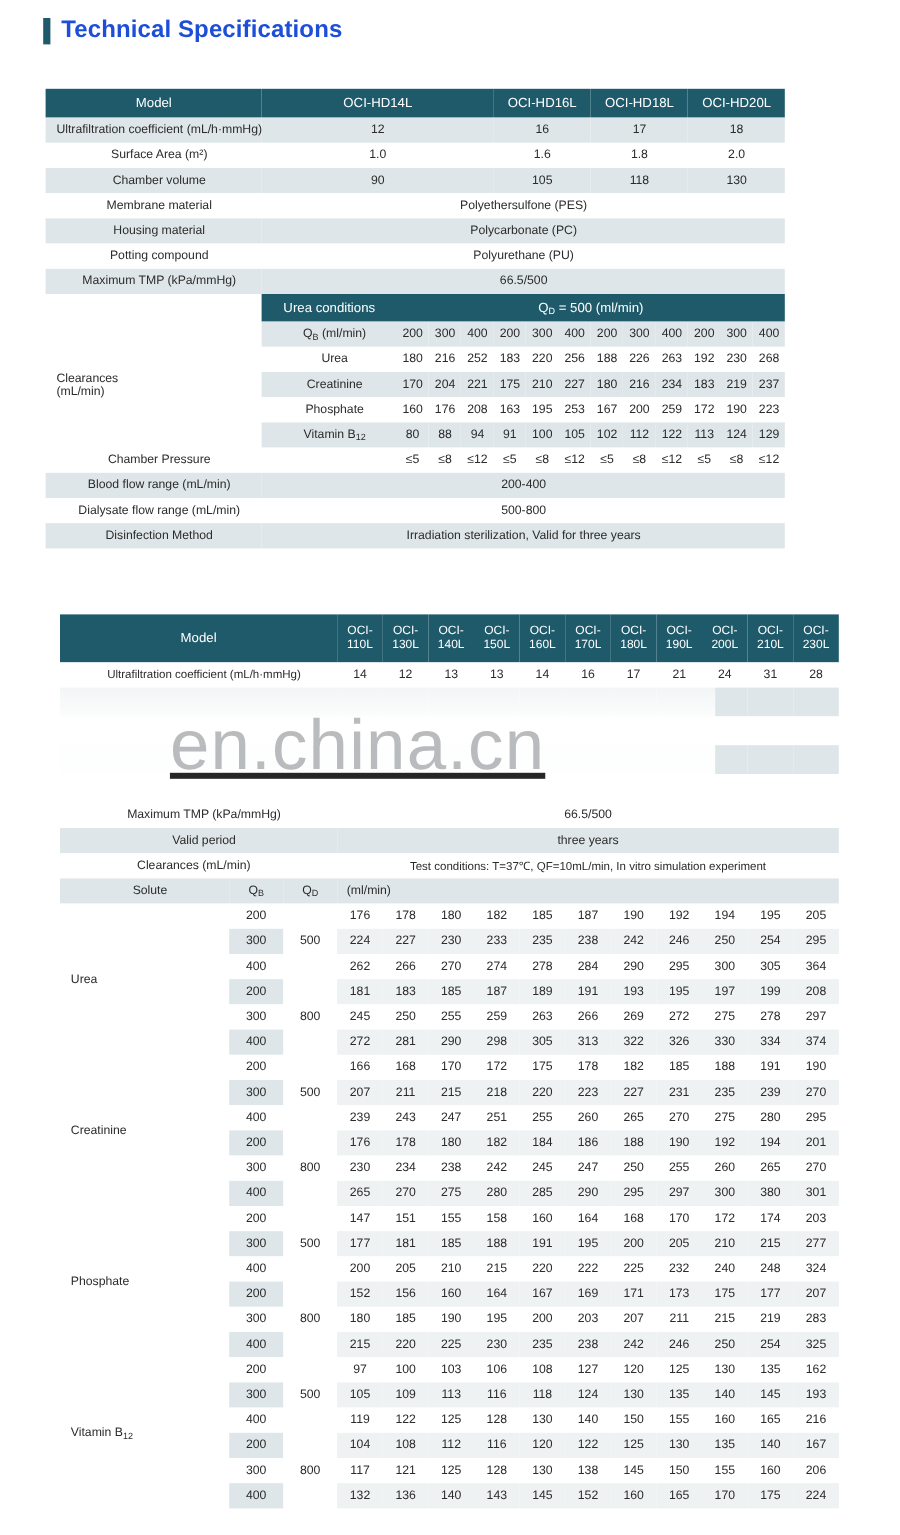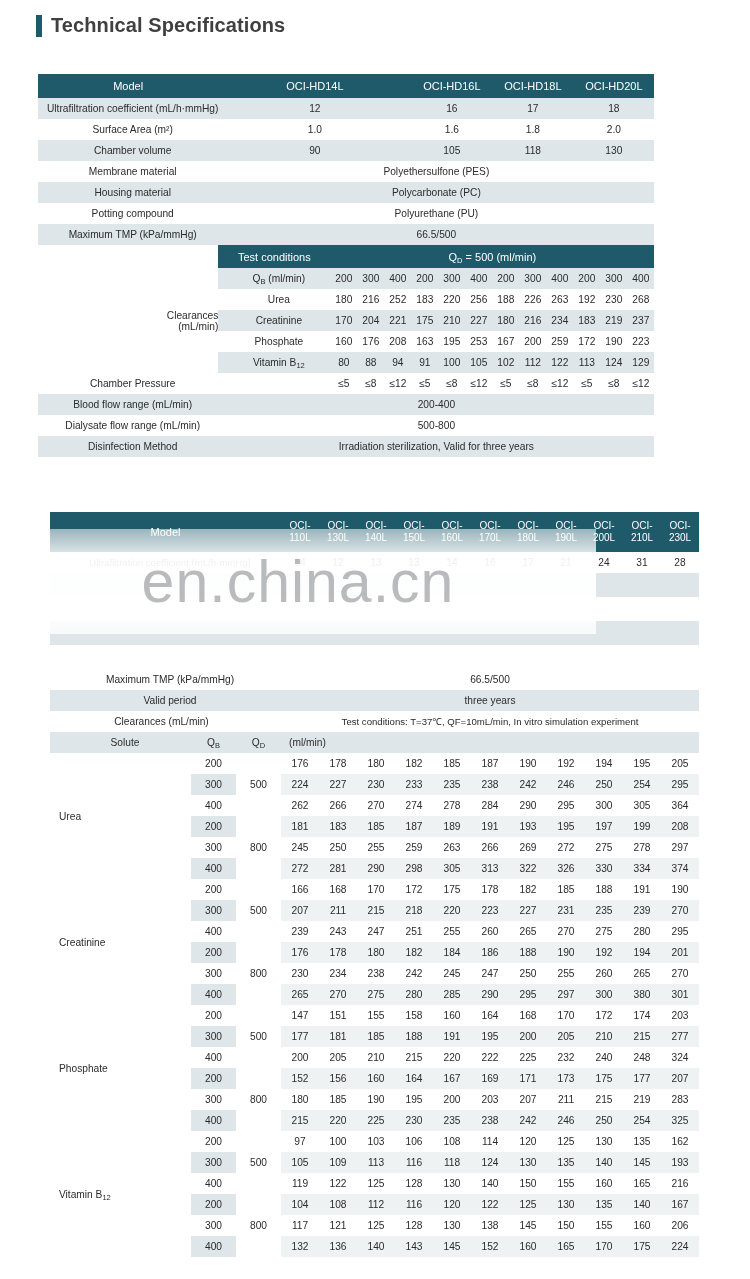--- a/index.html
+++ b/index.html
@@ -15,21 +15,21 @@
 
   
   .title-wrap {
     position: absolute; left: 36px; top: 14px;
     display: flex; align-items: center; gap: 9px;
   }
   .title-bar {
     width: 6px; height: 22px; background: #1f5a6b; display: block;
   }
   .title-text {
-    font-size: 20px; font-weight: bold; color: #404040;
+    font-size: 20px; font-weight: bold; color: #1d4ed8;
     letter-spacing: 0.1px;
   }
 
   
   table.spec {
     border-collapse: collapse;
     table-layout: fixed;
     font-size: 10.2px;
     color: #2b2b2b;
     margin-top: 12px;
@@ -59,29 +59,29 @@
   
   #table1-wrap { position: absolute; left: 38px; top: 62px; }
   
   #table2-wrap { position: absolute; left: 50px; top: 500px; }
 
   sub { font-size: 7.5px; vertical-align: baseline; position: relative; top: 2px; }
 
   
   .wm {
     position: absolute;
-    left: 0; top: 529px;
+    left: 0; top: 568px;
     width: 596px; height: 105px;
     pointer-events: none;
     background: linear-gradient(to bottom,
         rgba(255,255,255,0.55) 0%,
         rgba(255,255,255,0.93) 30%,
         rgba(255,255,255,0.97) 70%,
         rgba(255,255,255,0.80) 100%);
-    display: flex; align-items: center; justify-content: center;
+    display: flex; align-items: center; justify-content: center; text-decoration: underline;
   }
   .wm-text {
     font-size: 59px;
     color: rgba(120,124,128,0.52);
     letter-spacing: 1px;
     font-family: "Liberation Sans", sans-serif;
   }
 </style>
 </head>
 <body>
@@ -151,25 +151,25 @@
           <tr>
             <td class="lbl bgA">Potting compound</td>
             <td class="ctr bgA cellsep" colspan="13">Polyurethane (PU)</td>
           </tr>
           <tr>
             <td class="lbl bgB">Maximum TMP (kPa/mmHg)</td>
             <td class="ctr bgB cellsep" colspan="13">66.5/500</td>
           </tr>
           <tr>
             <td class="bgA" style="height:23px"></td>
-            <td class="hdr" style="height:23px;text-align:center">Test conditions</td>
+            <td class="hdr" style="height:23px;text-align:center">Urea conditions</td>
             <td class="hdr hdr-sep" colspan="12" style="height:23px">Q<sub>D</sub> = 500 (ml/min)</td>
           </tr>
           <tr>
-            <td class="bgA" rowspan="5" style="text-align:right;padding-left:9px;vertical-align:middle">Clearances<br>(mL/min)</td>
+            <td class="bgA" rowspan="5" style="text-align:left;padding-left:9px;vertical-align:middle">Clearances<br>(mL/min)</td>
             <td class="lbl bgB">Q<sub>B</sub> (ml/min)</td>
             <td class="ctr bgB cellsep">200</td>
             <td class="ctr bgB cellsep">300</td>
             <td class="ctr bgB cellsep">400</td>
             <td class="ctr bgB cellsep">200</td>
             <td class="ctr bgB cellsep">300</td>
             <td class="ctr bgB cellsep">400</td>
             <td class="ctr bgB cellsep">200</td>
             <td class="ctr bgB cellsep">300</td>
             <td class="ctr bgB cellsep">400</td>
@@ -653,21 +653,21 @@
           </tr>
           <tr>
             <td class="bgA" rowspan="6" style="text-align:left;padding-left:9px;vertical-align:middle">Vitamin B<sub>12</sub></td>
             <td class="ctr bgA">200</td>
             <td class="ctr bgA" rowspan="3" style="vertical-align:middle">500</td>
             <td class="ctr bgA cellsep">97</td>
             <td class="ctr bgA cellsep">100</td>
             <td class="ctr bgA cellsep">103</td>
             <td class="ctr bgA cellsep">106</td>
             <td class="ctr bgA cellsep">108</td>
-            <td class="ctr bgA cellsep">114</td>
+            <td class="ctr bgA cellsep">127</td>
             <td class="ctr bgA cellsep">120</td>
             <td class="ctr bgA cellsep">125</td>
             <td class="ctr bgA cellsep">130</td>
             <td class="ctr bgA cellsep">135</td>
             <td class="ctr bgA cellsep">162</td>
           </tr>
           <tr>
             <td class="ctr bgB">300</td>
             <td class="ctr bgC cellsep">105</td>
             <td class="ctr bgC cellsep">109</td>

